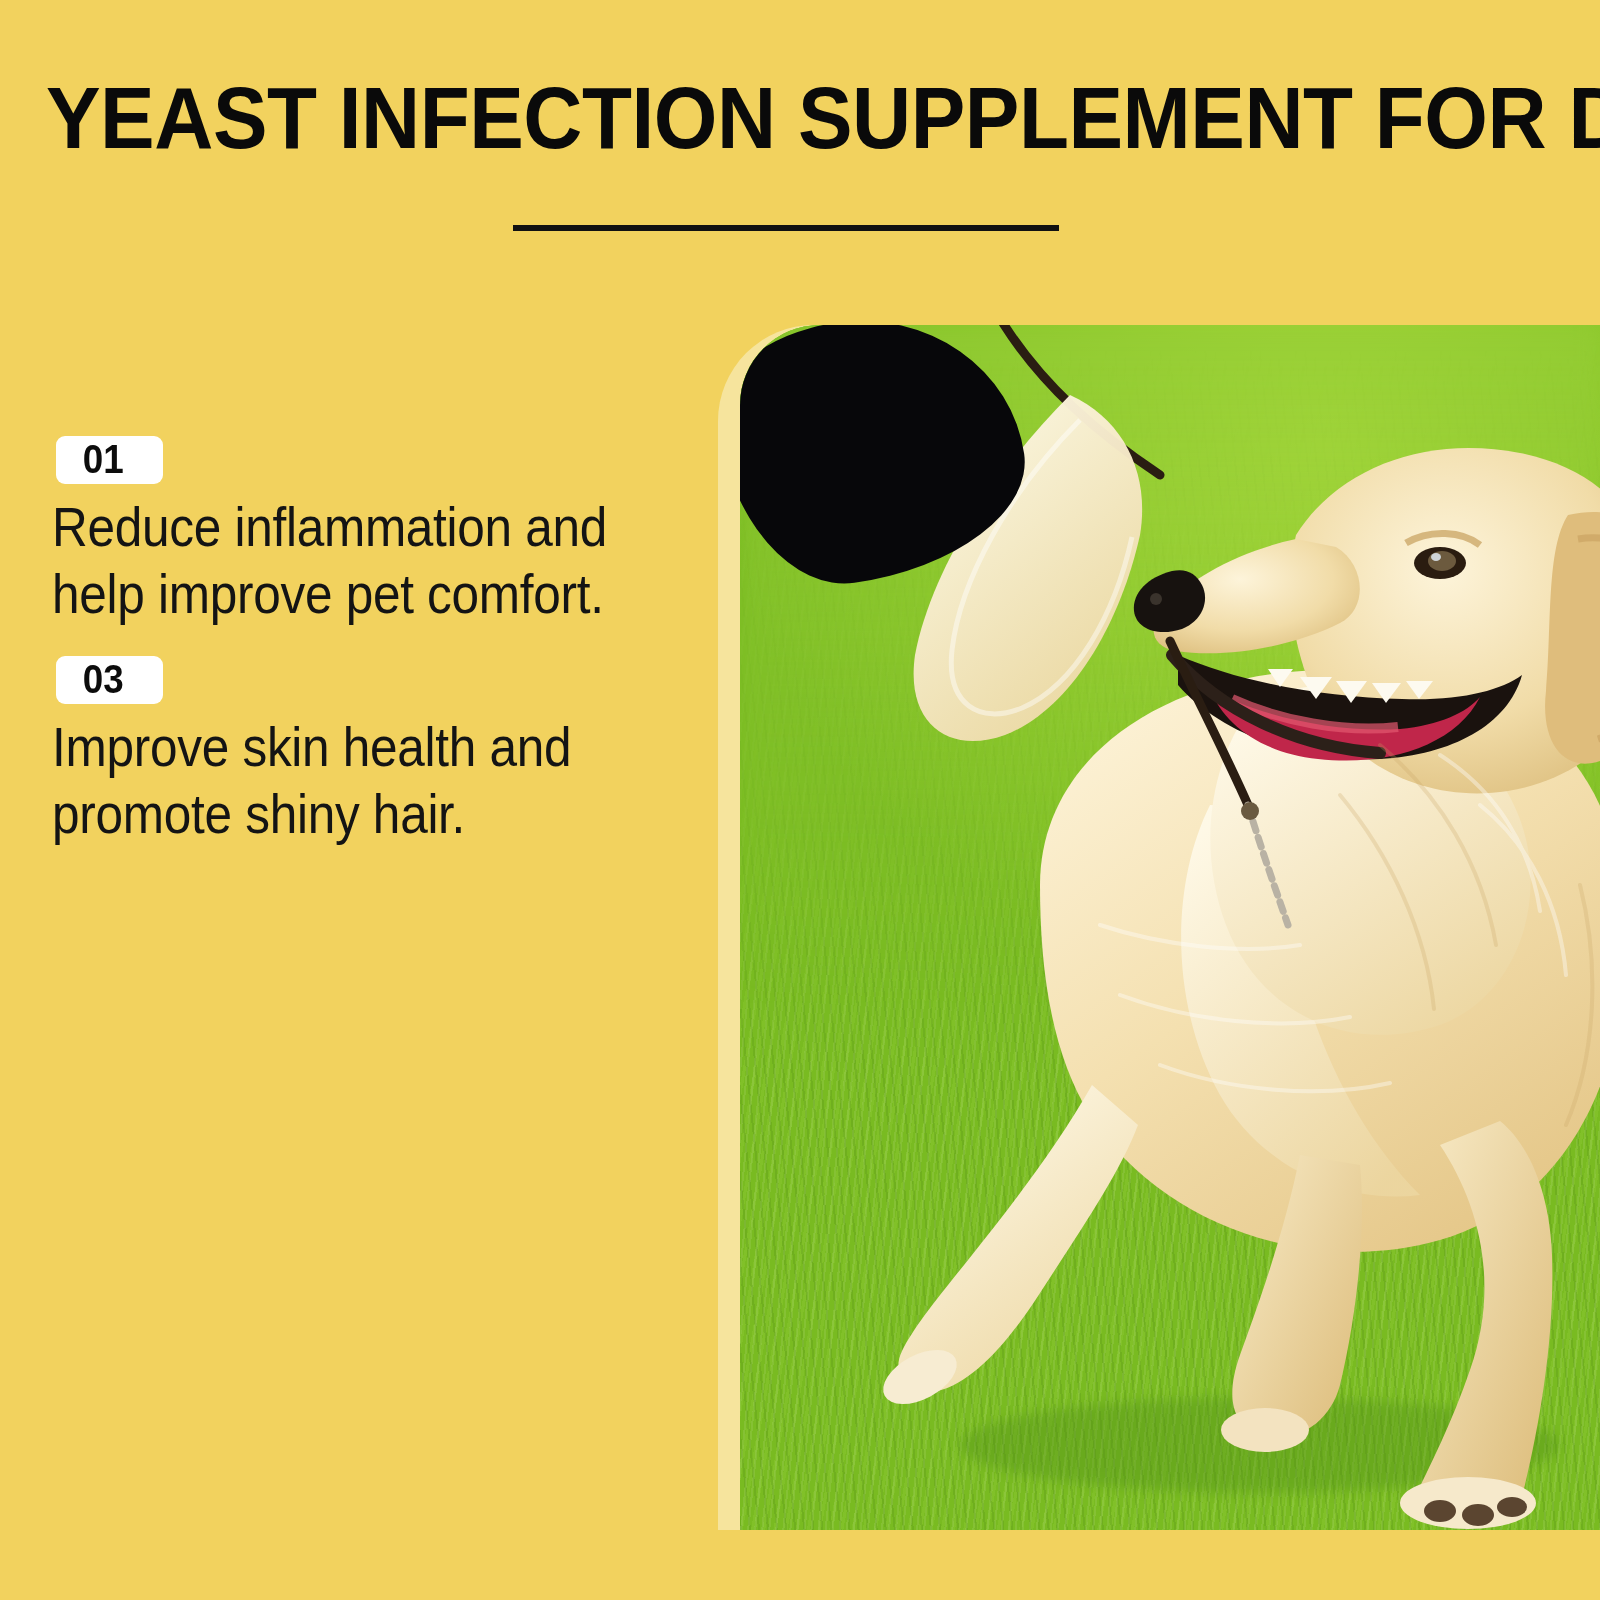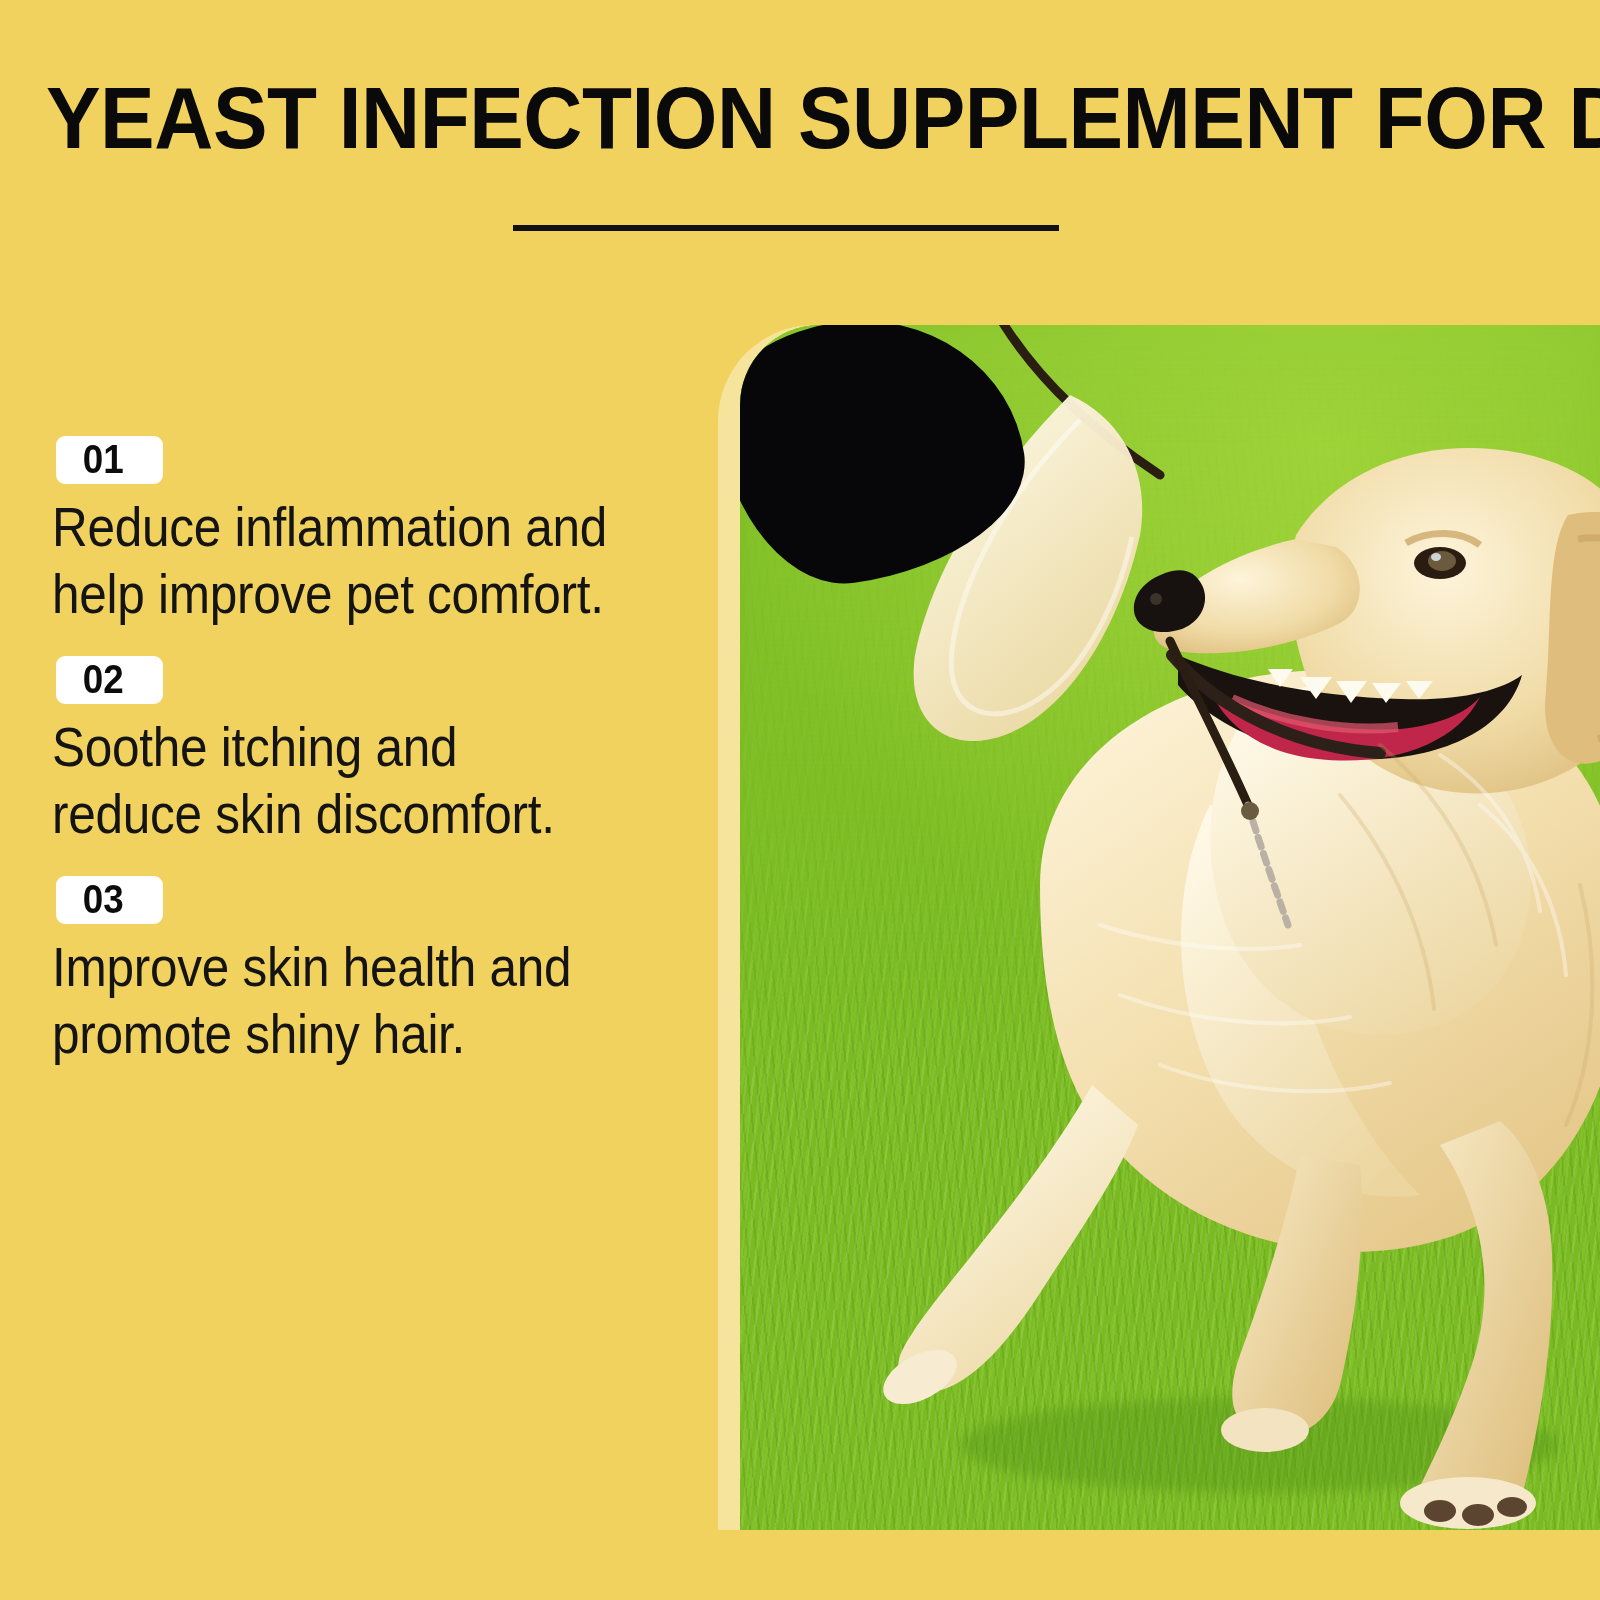--- a/index.html
+++ b/index.html
@@ -161,26 +161,20 @@
 
 <div class="benefits">
 
   <div class="benefit-item">
     <div class="benefit-badge">
       <span>01</span>
     </div>
     <div class="benefit-text">Reduce inflammation and help improve pet comfort.</div>
   </div>
 
-  <div class="benefit-item">
-    <div class="benefit-badge">
-      <span>02</span>
-    </div>
-    <div class="benefit-text">Soothe itching and reduce skin discomfort.</div>
-  </div>
 
   <div class="benefit-item">
     <div class="benefit-badge">
       <span>03</span>
     </div>
     <div class="benefit-text">Improve skin health and promote shiny hair.</div>
   </div>
 
 
 </div>

